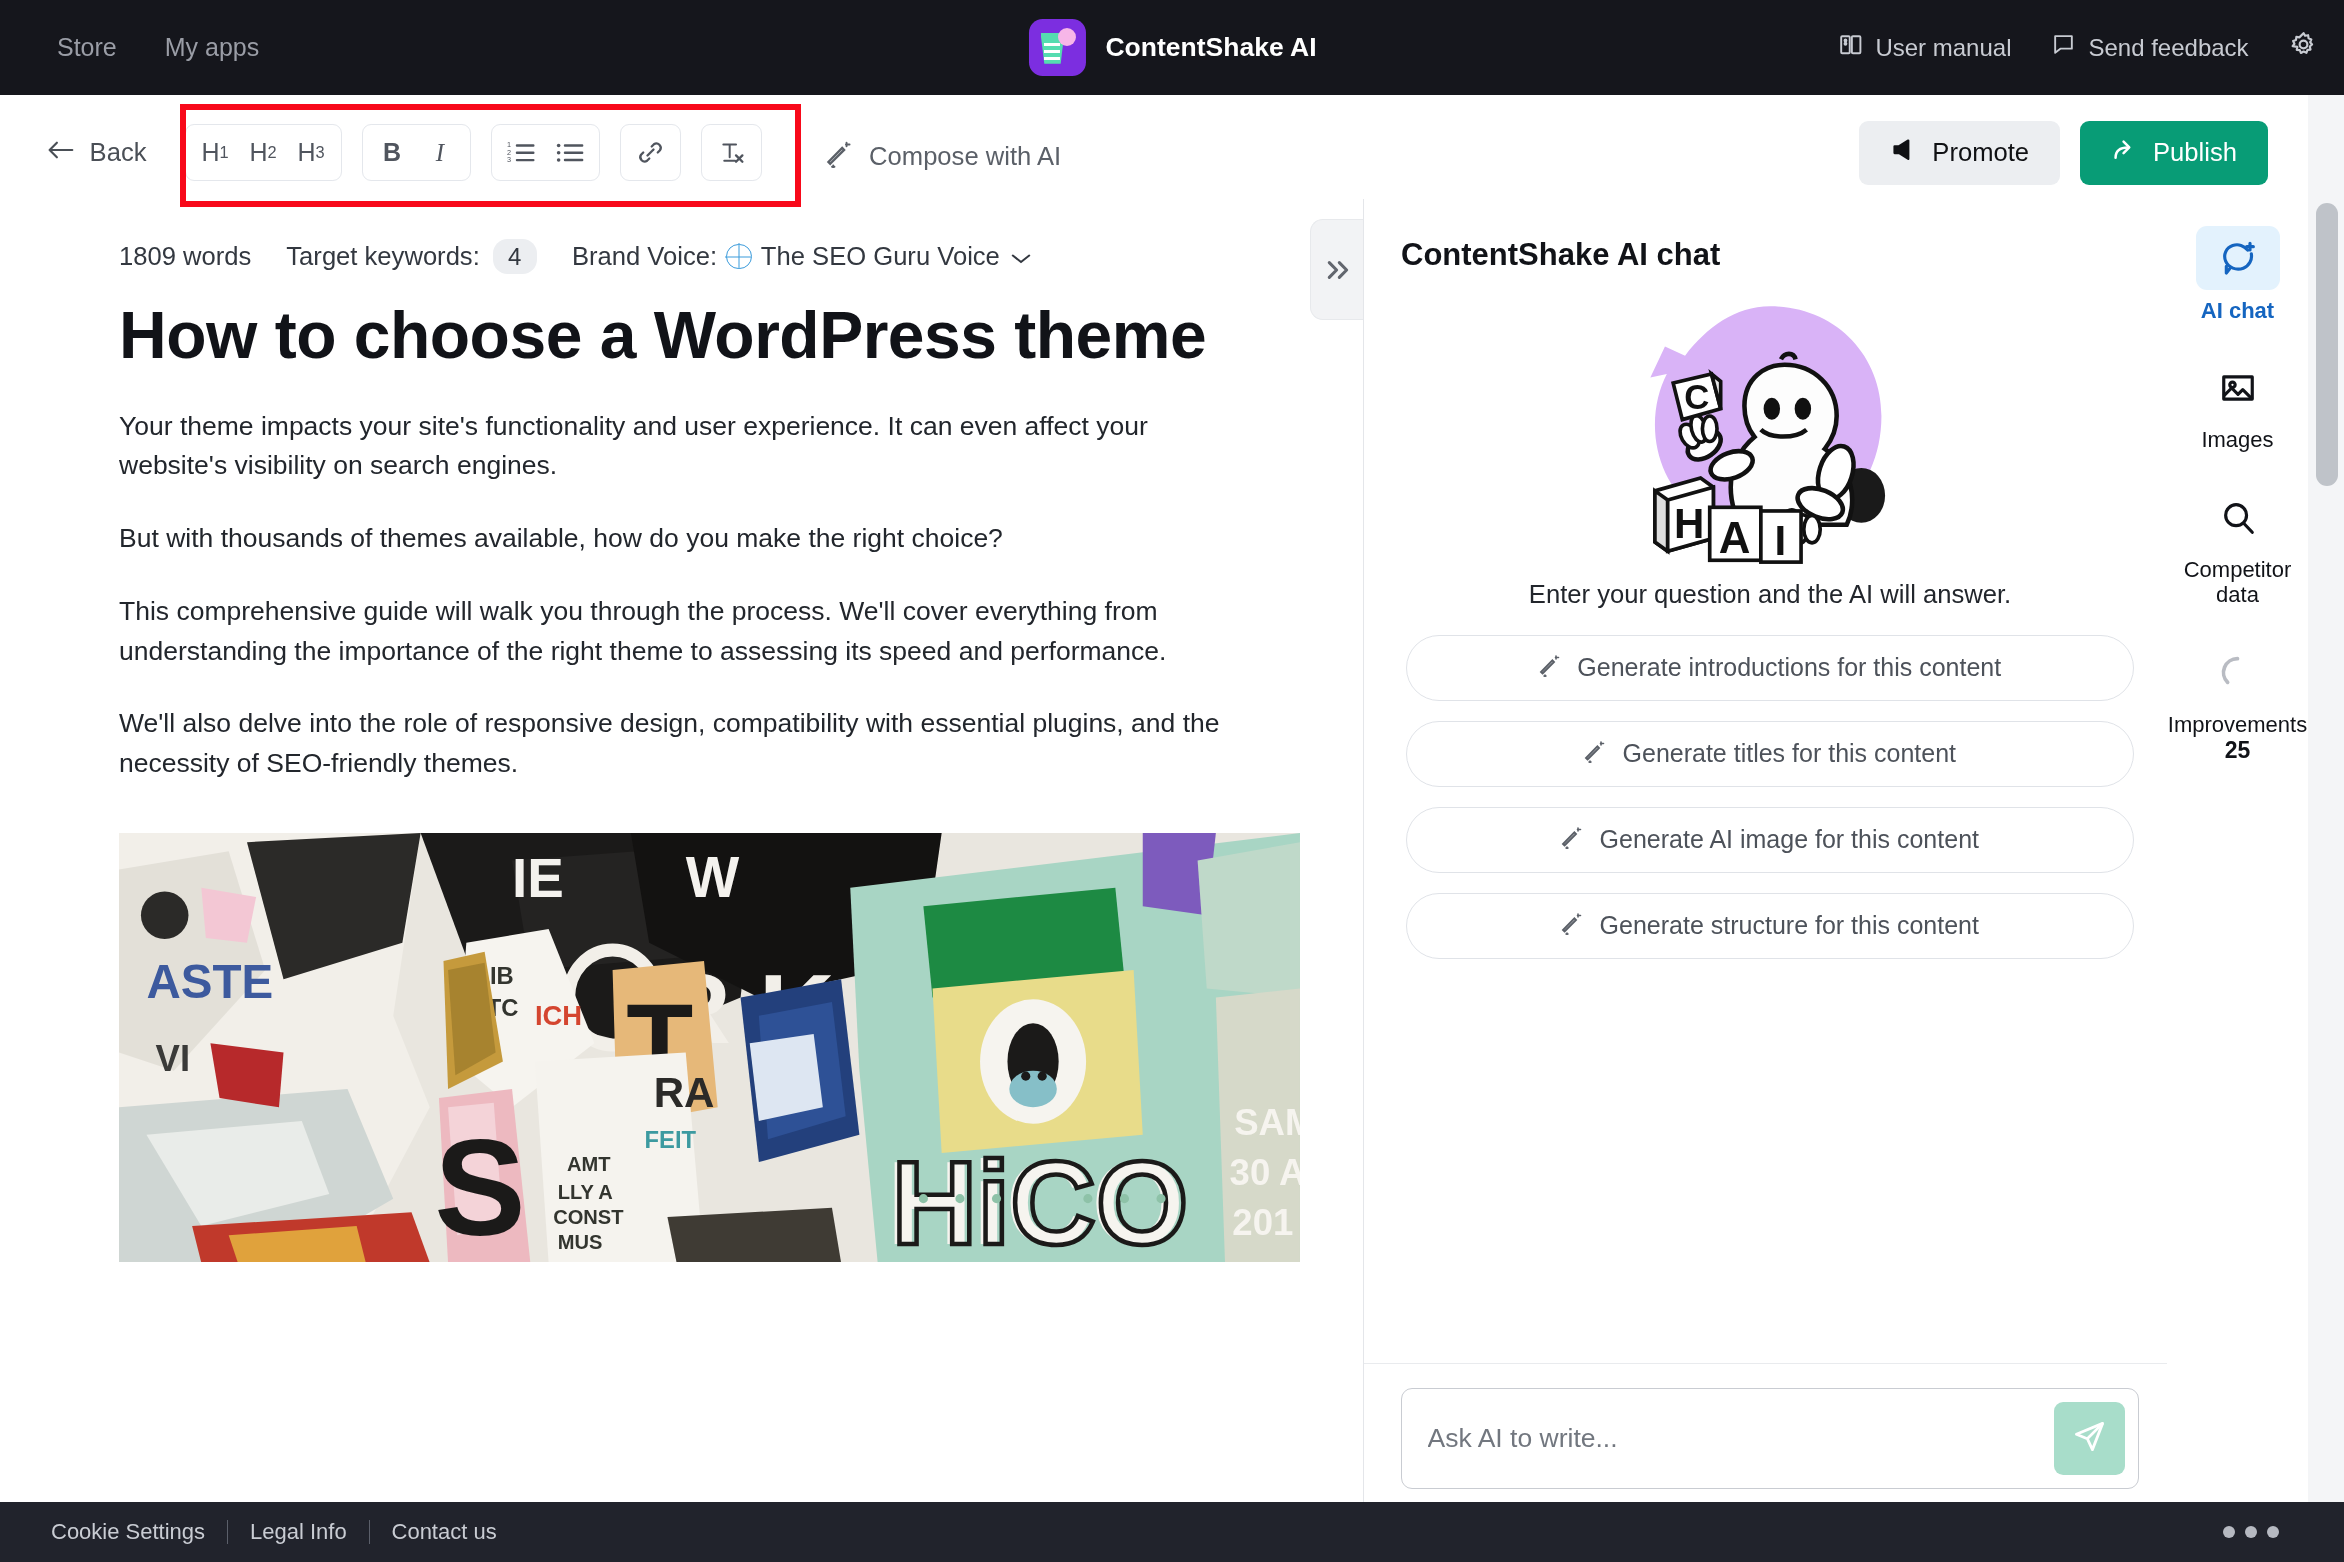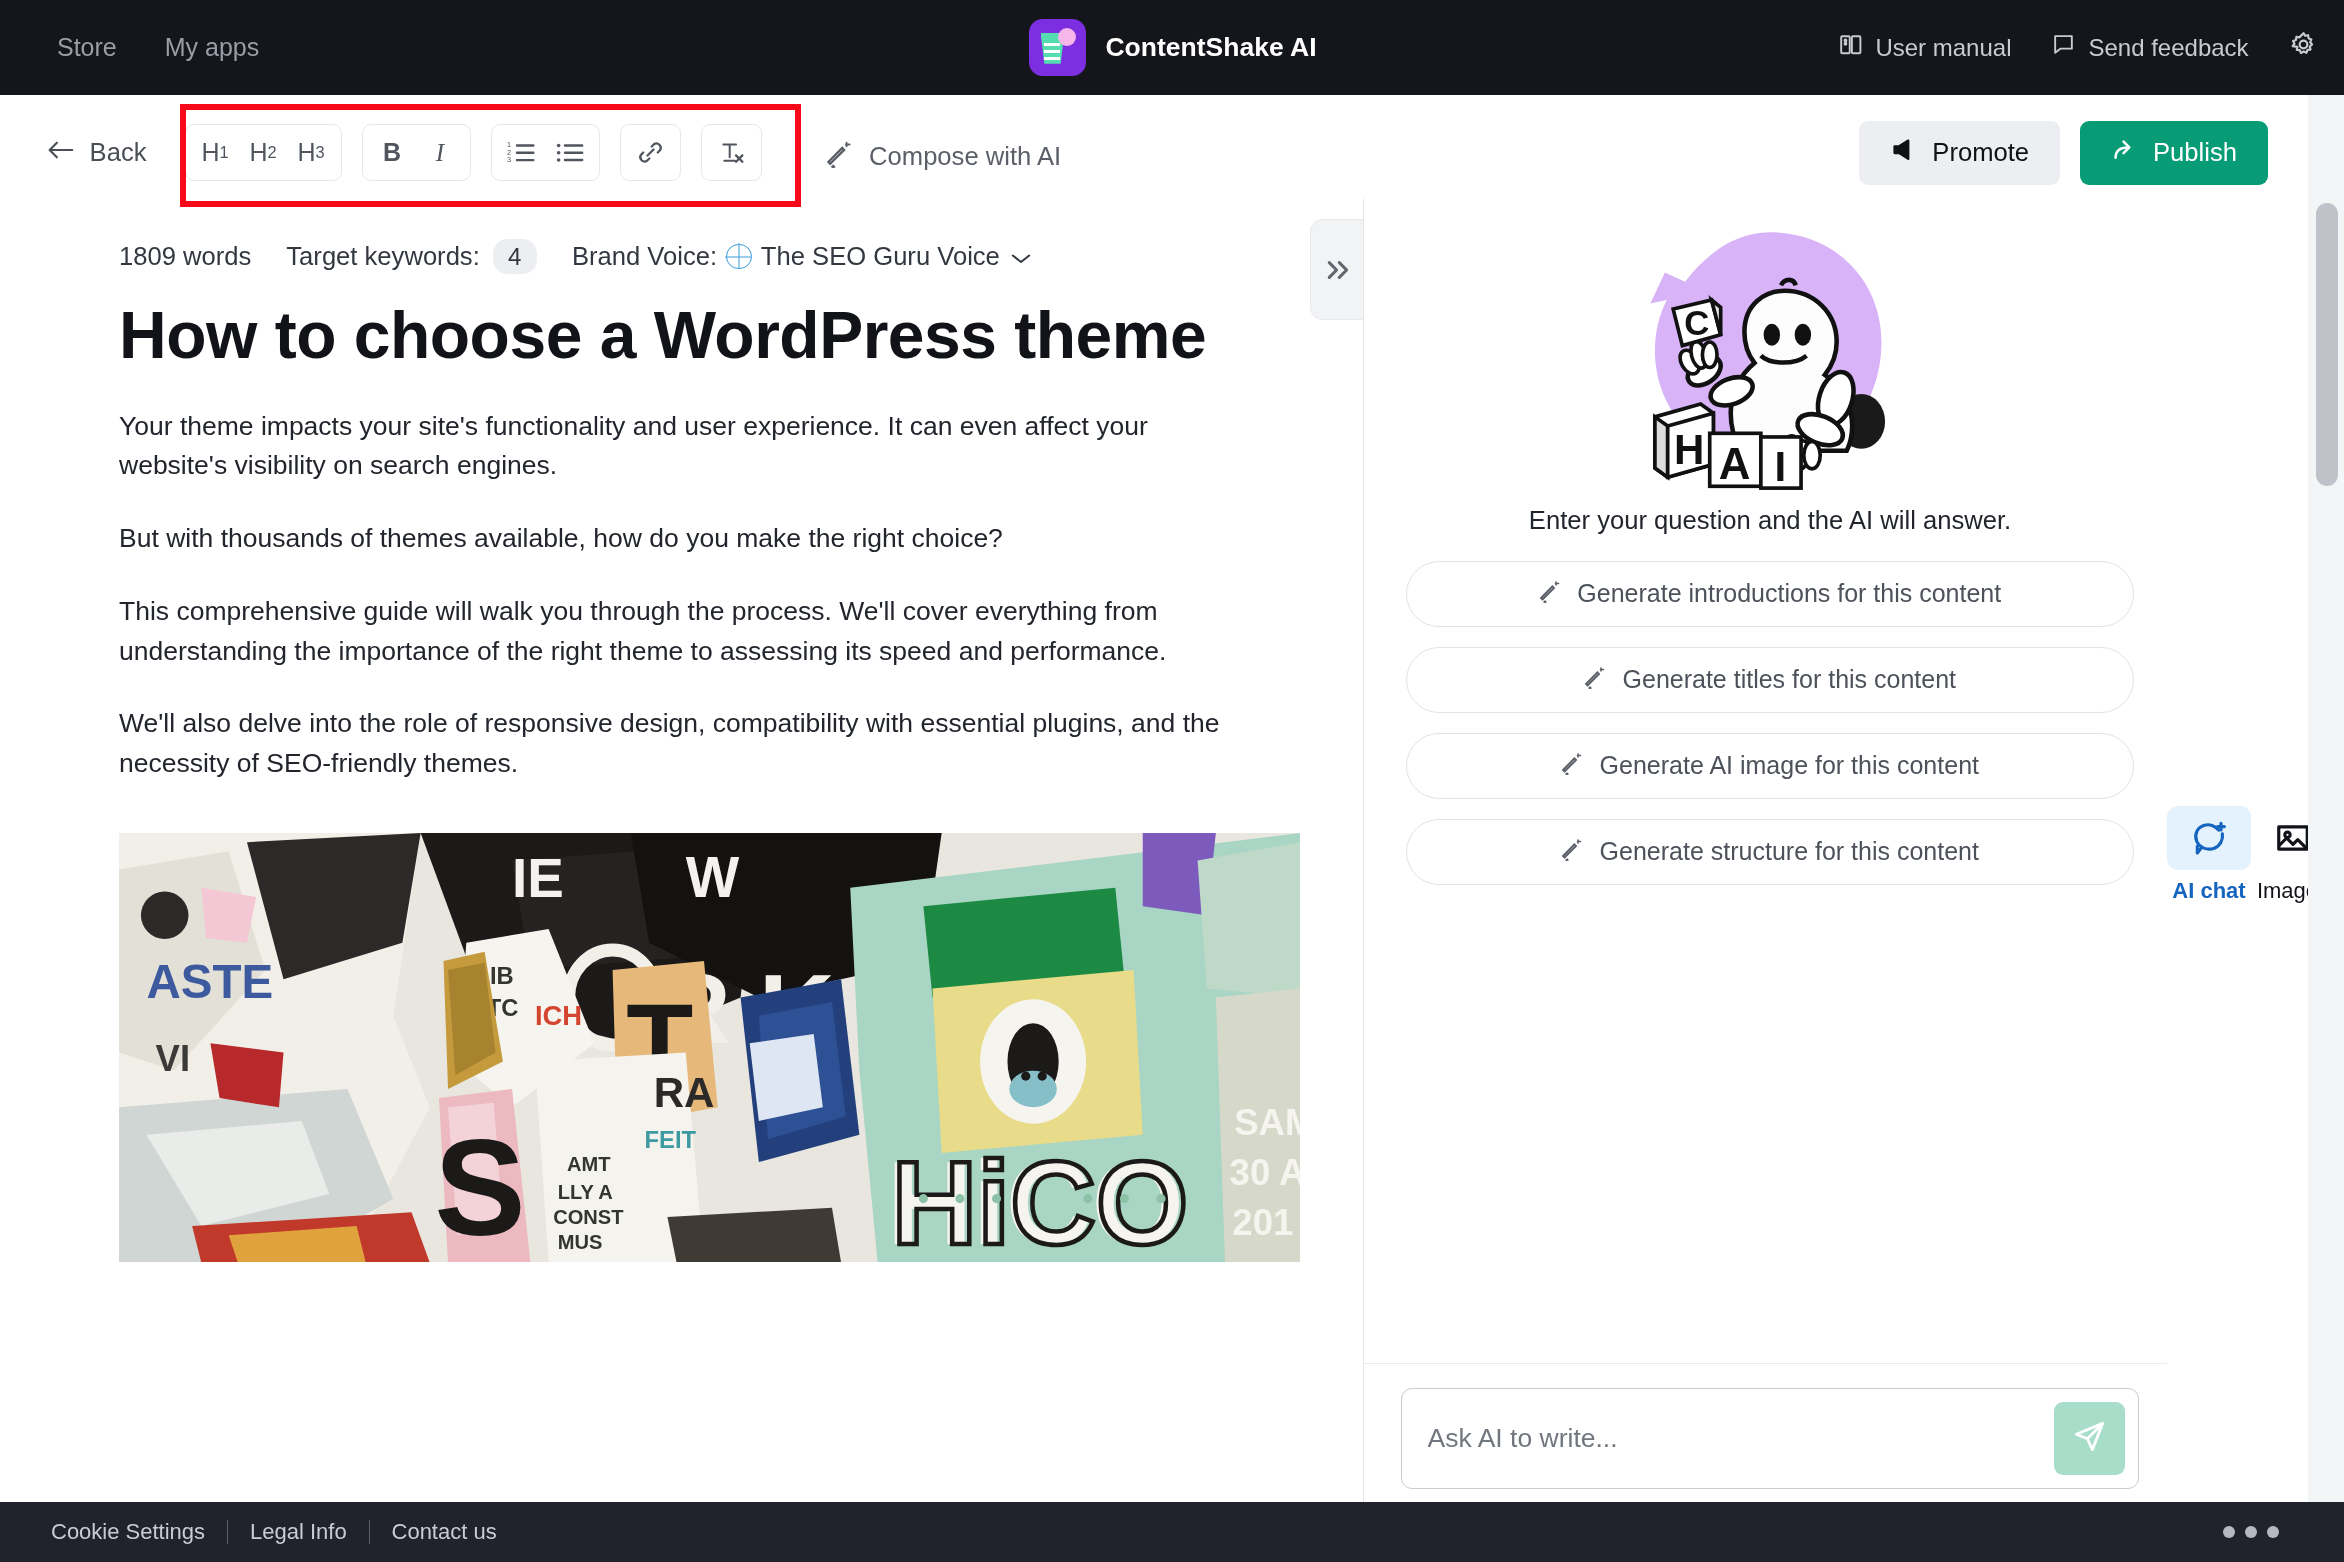--- a/index.html
+++ b/index.html
@@ -199,21 +199,21 @@
     font-family: inherit; background: transparent;
   }
   .chat-input::placeholder { color: #72777f; }
   .send-btn {
     width: 71px; height: 73px; border-radius: 9.1px; background: #a8ddca;
     border: none; display: flex; align-items: center; justify-content: center;
     cursor: pointer;
   }
   .rail-col {
     position: absolute; left: 2167px; top: 199px; width: 141px; height: 1317px;
-    background: #fff; display: flex; flex-direction: row; align-items: center;
+    background: #fff; display: flex; flex-direction: column; align-items: center;
     padding-top: 27.4px; gap: 0;
   }
   .rail-item {
     width: 128px; display: flex; flex-direction: column; align-items: center;
     cursor: pointer; margin-bottom: 33px;
   }
   .rail-icon {
     width: 84px; height: 64px; border-radius: 11px;
     display: flex; align-items: center; justify-content: center;
   }
@@ -522,20 +522,21 @@
     </div>
 
     <div class="collapse-tab">
       <svg width="31" height="24" viewBox="0 0 34 26" fill="none" stroke="#62666e" stroke-width="3.4" stroke-linecap="round" stroke-linejoin="round">
         <path d="M8 5l8 8-8 8M19 5l8 8-8 8"></path>
       </svg>
     </div>
   </div>
 
   <div class="chat-panel">
+    <div class="chat-head">ContentShake AI chat</div>
 
     <div class="chat-body">
       <span class="mascot">
         <svg viewBox="0 0 300 290" width="274" height="265">
           <path d="M150 8c70 0 122 52 122 120 0 78-56 132-128 132C78 260 24 206 24 138c0-22 5-40 13-56l-18 4 16-34 22 10C81 31 112 8 150 8z" fill="#d9b3f7"></path>
           <ellipse cx="250" cy="215" rx="26" ry="30" fill="#1a1a1a"></ellipse>
           <path d="M166 72c32 0 57 24 57 56 0 14-5 26-13 36 18 12 30 33 30 56 0 10-2 19-6 27H118c-7-12-11-26-11-41 0-22 10-42 26-55-7-9-11-21-11-34 0-31 23-45 44-45z" fill="#fdfdfd" stroke="#111" stroke-width="5"></path>
           <path d="M162 66c4-8 14-8 16 0" stroke="#111" stroke-width="5" fill="none"></path>
           <ellipse cx="152" cy="120" rx="9" ry="12" fill="#111"></ellipse>
           <ellipse cx="186" cy="120" rx="9" ry="12" fill="#111"></ellipse>

